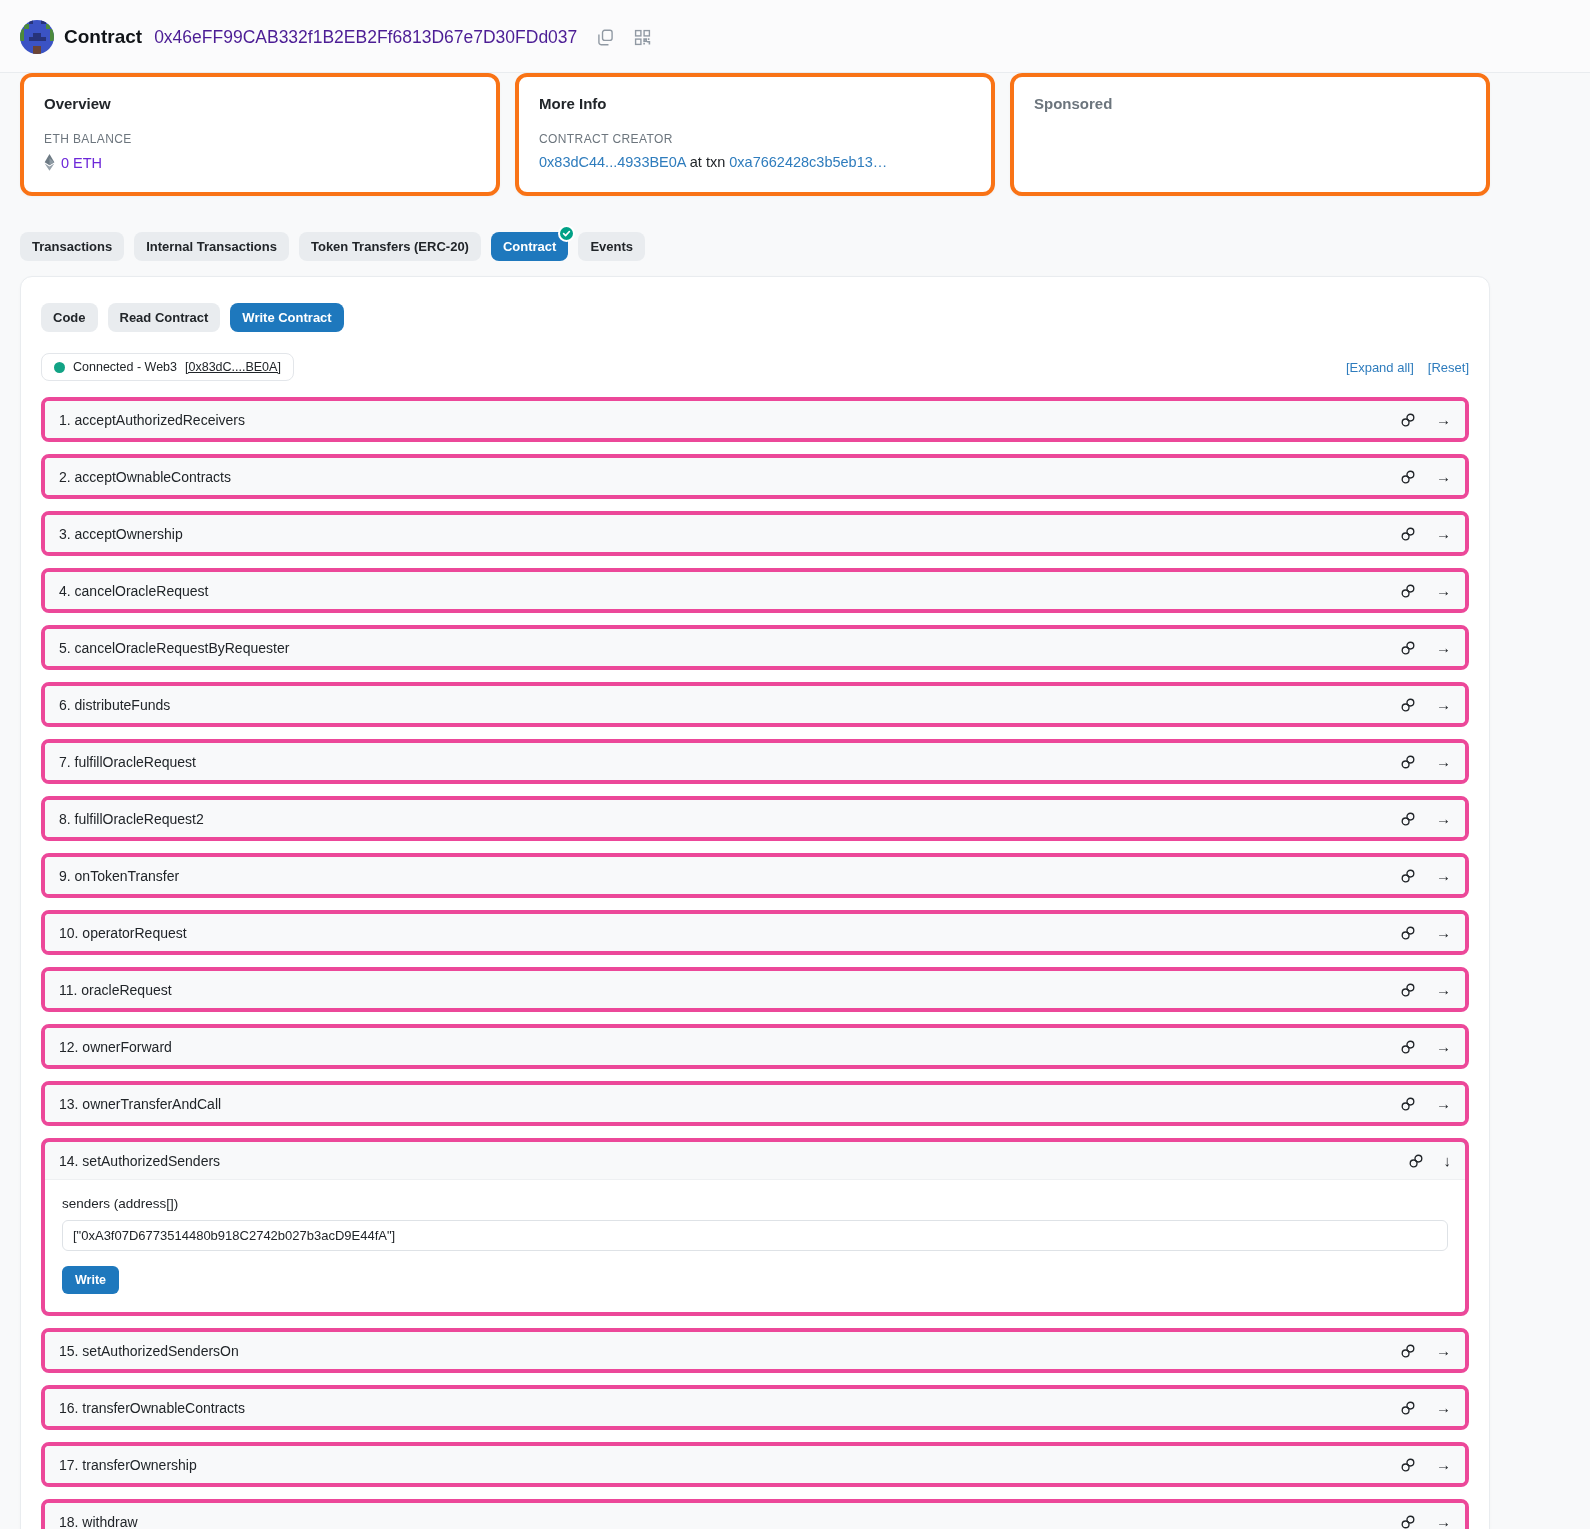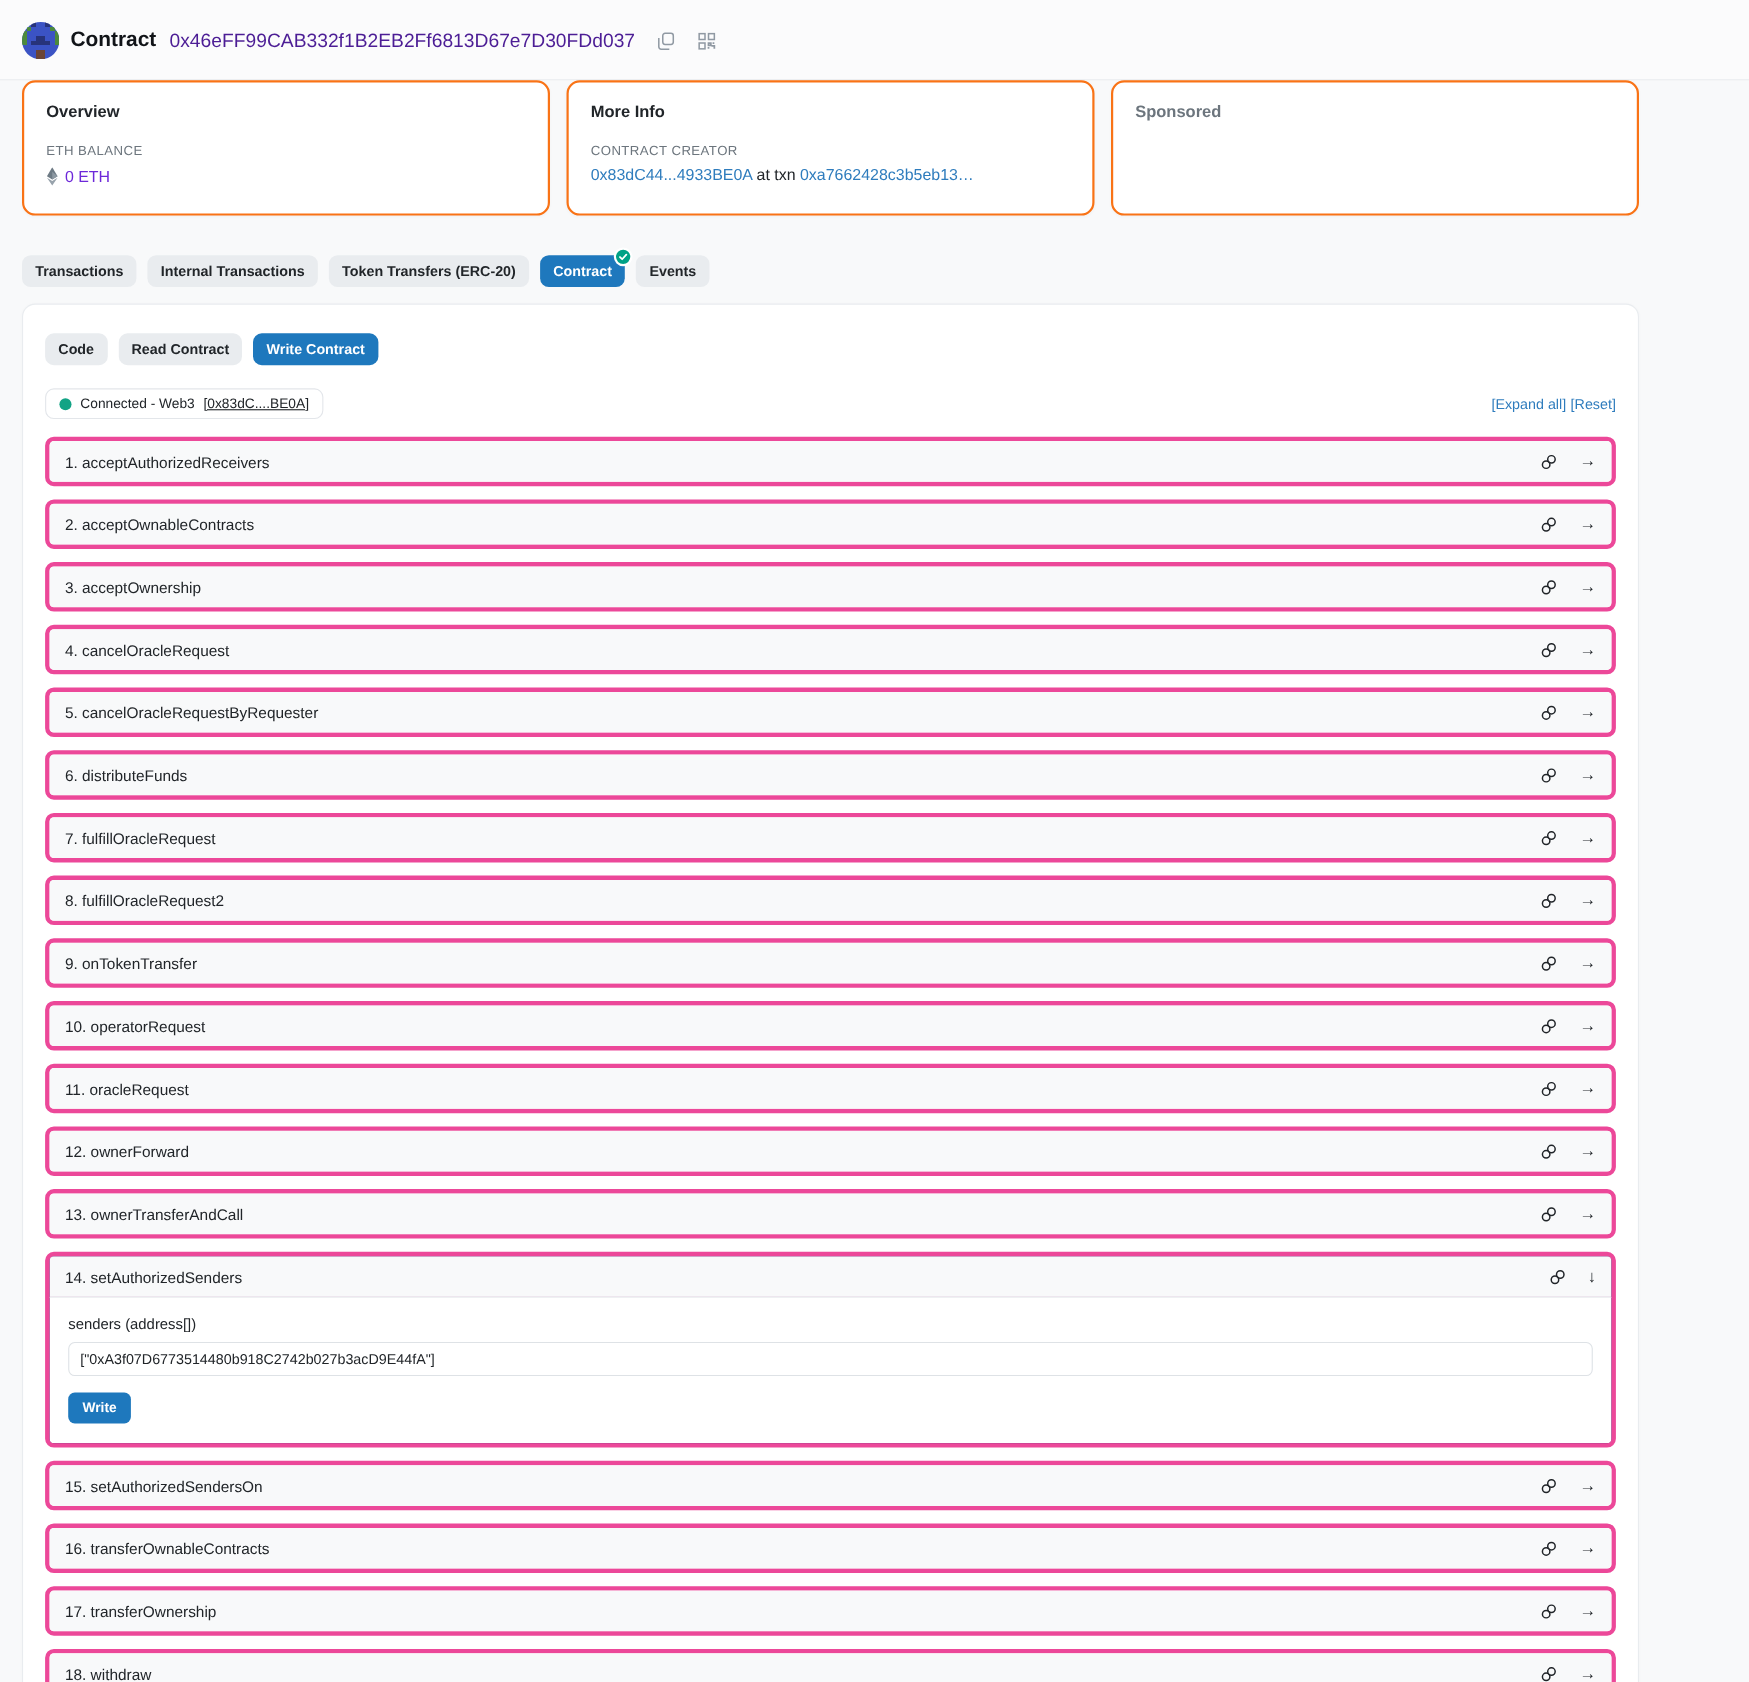--- a/index.html
+++ b/index.html
@@ -23,21 +23,21 @@
   .content { width:1470px; margin-left:20px; }
   .more-row { display:flex; justify-content:flex-end; margin:20px 0 13px; }
   .more-btn {
     background:#fff; border:1px solid #e3e6ea; border-radius:8px;
     font-size:13px; color:#212529; padding:6px 12px;
     display:inline-flex; align-items:center; gap:6px; cursor:pointer;
     box-shadow:0 1px 2px rgba(0,0,0,.03);
   }
   .cards { display:grid; grid-template-columns:repeat(3,1fr); gap:15px; }
   .card {
-    background:#fff; border:2px solid #f97316; border-radius:12px;
+    background:#fff; border:4px solid #f97316; border-radius:12px;
     padding:18px 20px; min-height:123px;
     box-shadow:0 1px 3px rgba(0,0,0,.03);
   }
   .card-title { font-size:15px; font-weight:bold; color:#212529; margin-bottom:20px; }
   .card-title.muted { color:#6c757d; }
   .mini-label { font-size:12px; color:#6c757d; letter-spacing:.4px; margin-bottom:8px; }
   .balance { font-size:14.5px; color:#6d28d9; display:flex; align-items:center; gap:6px; }
   .creator-line { font-size:14.5px; }
   .link { color:#2e7cbd; text-decoration:none; cursor:pointer; }
   .tabs { display:flex; gap:10px; margin-top:36px; }
@@ -59,21 +59,21 @@
   }
   .subtabs { display:flex; gap:10px;align-items:flex-end; }
   .conn-row { display:flex; justify-content:space-between; align-items:center; margin-top:21px; margin-bottom:16px; }
   .conn-pill {
     display:inline-flex; align-items:center; gap:8px;
     border:1px solid #e3e6ea; border-radius:8px; background:#fff;
     padding:6px 12px; font-size:12.5px; color:#212529;
   }
   .conn-dot { width:11px; height:11px; border-radius:50%; background:#12a385; }
   .conn-wallet { color:#212529; text-decoration:underline; cursor:pointer; }
-  .top-links { display:flex; gap:4px; font-size:13px;align-items:center; }
+  .top-links { display:flex; gap:14px; font-size:13px;align-items:center; }
   .fn-list { display:flex; flex-direction:column; gap:12px; }
   .fn-group { border:4px solid #ec4899; border-radius:8px; overflow:hidden; background:#701a75; }
   .fn-head {
     background:#f8f9fa; height:37px; display:flex; align-items:center;
     padding:0 14px; cursor:pointer;
   }
   .fn-label { font-size:14px; color:#212529; flex:1; }
   .fn-icons { display:flex; align-items:center; gap:20px; }
   .fn-link-icon { display:inline-flex; color:#212529; cursor:pointer; }
   .fn-arrow { font-size:15px; color:#212529; cursor:pointer; line-height:1; }

